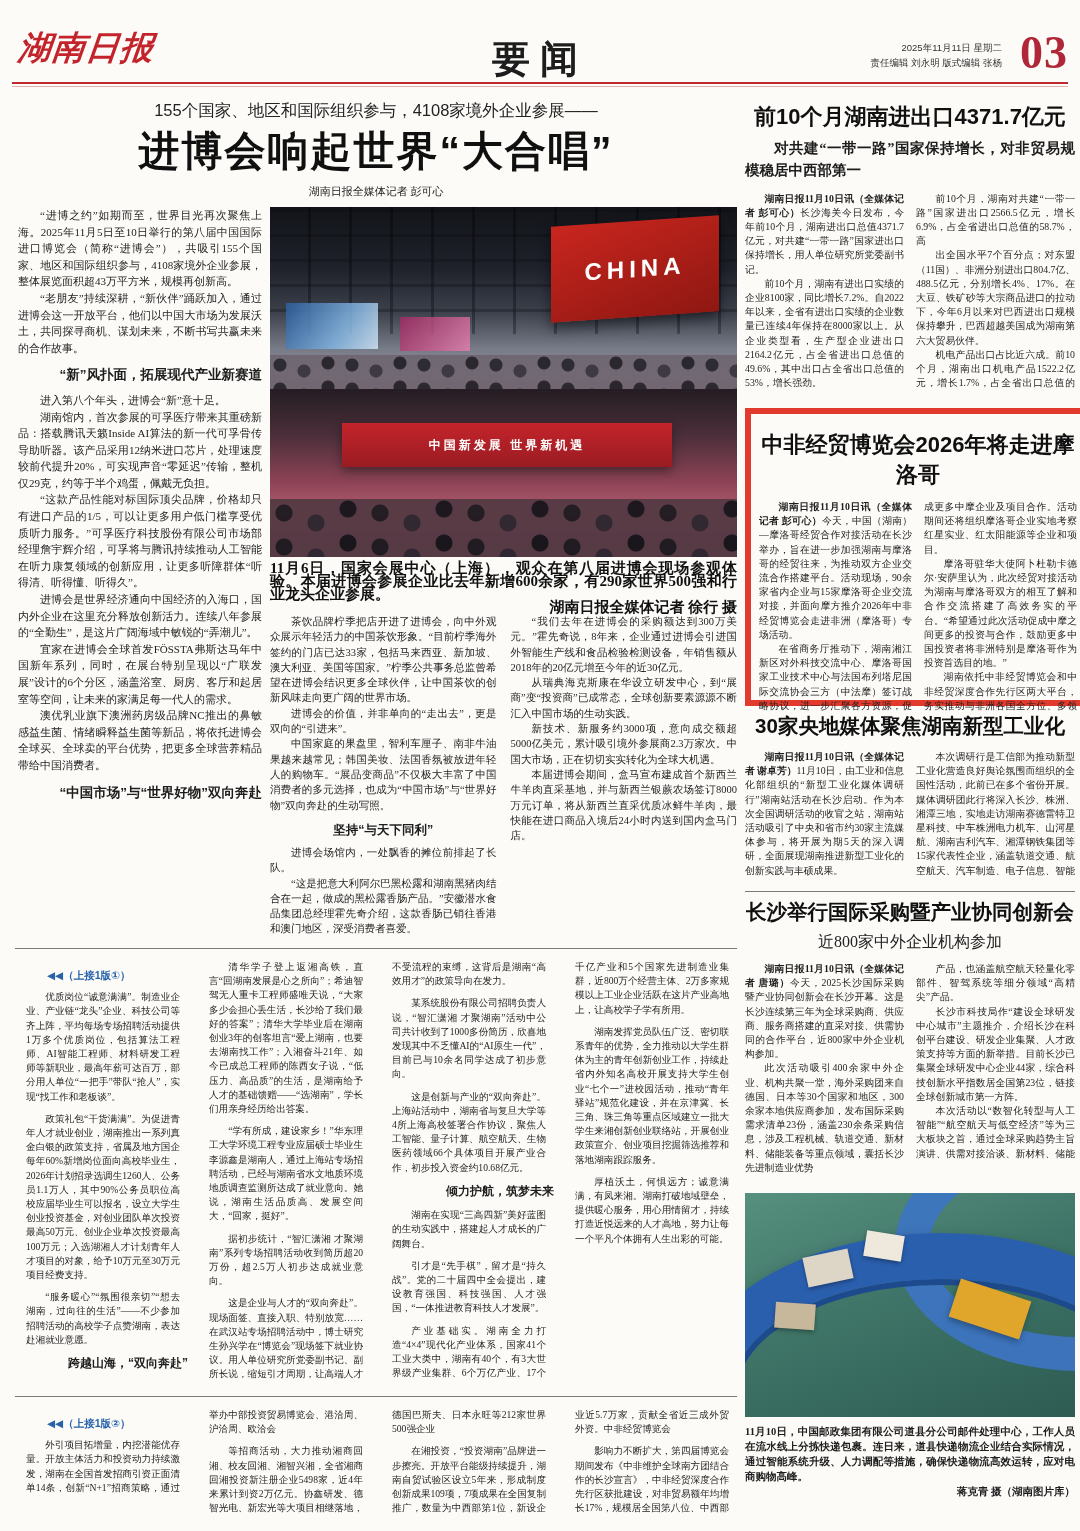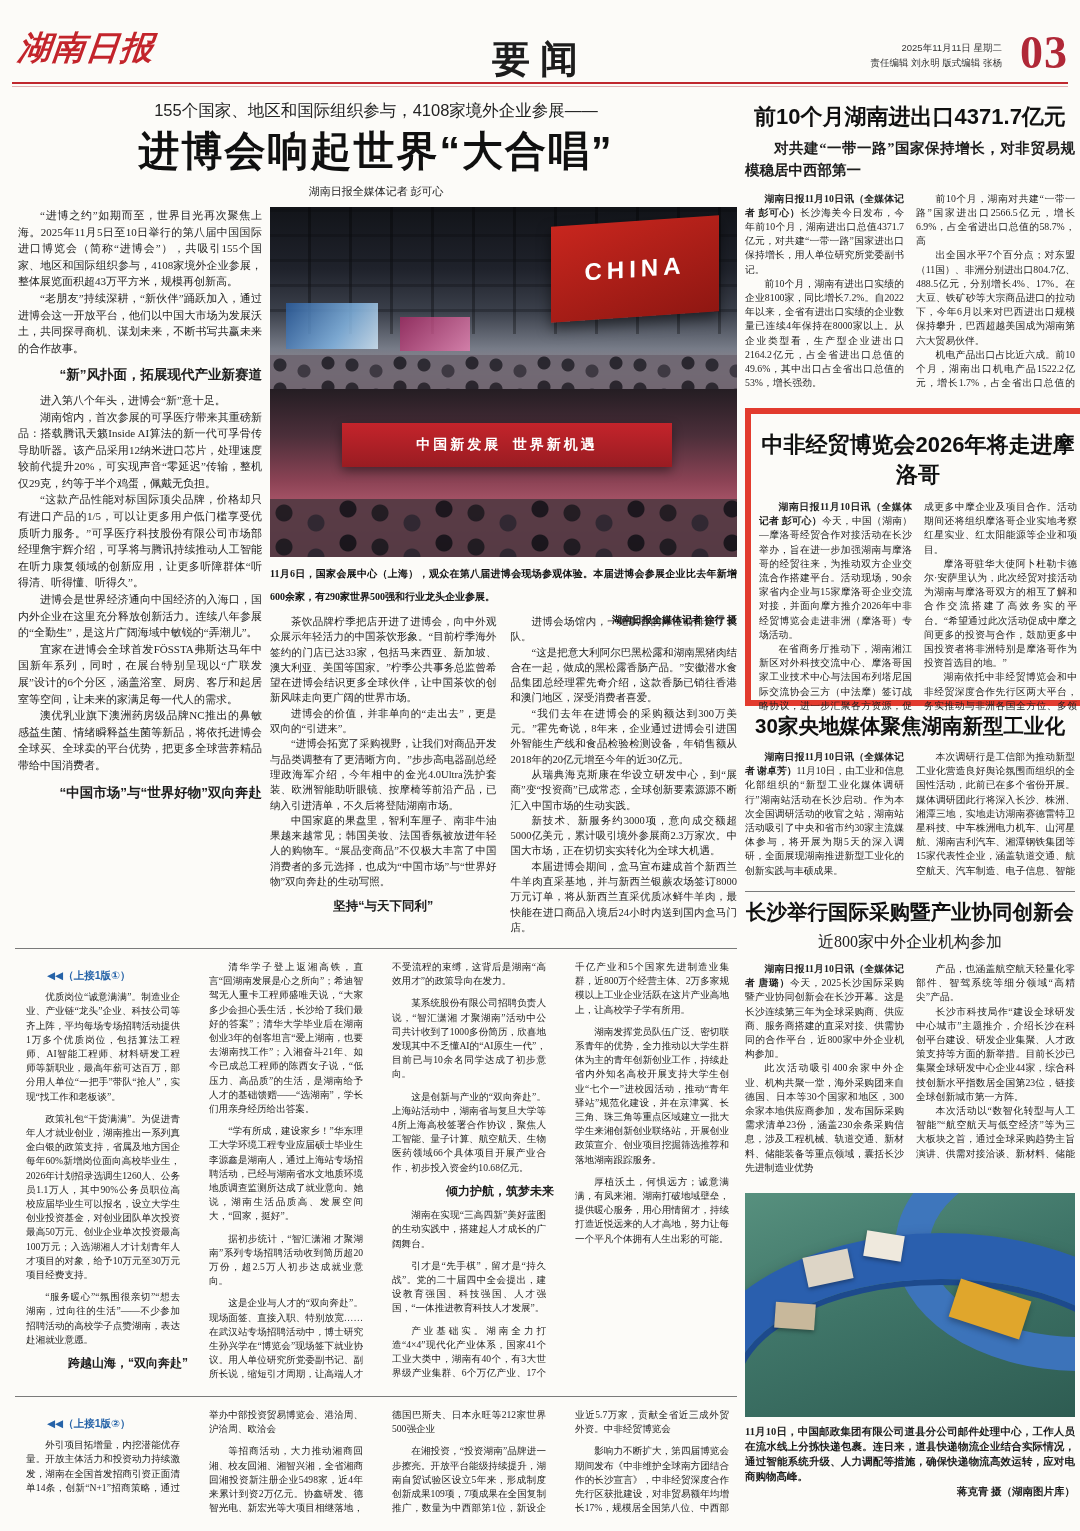--- a/index.html
+++ b/index.html
@@ -49,28 +49,28 @@
   .crowd-top{position:absolute;left:0;bottom:0;width:100%;height:34px;opacity:.9;
       background:radial-gradient(circle at 10px 10px,#24222a 6px,transparent 7px),
                  radial-gradient(circle at 34px 16px,#35313b 6px,transparent 7px),
                  radial-gradient(circle at 58px 8px,#201e26 6px,transparent 7px),#6e6671;
       background-size:72px 24px;}
   .photo-bot{position:absolute;left:0;top:182px;width:467px;height:168px;overflow:hidden;
       background:linear-gradient(180deg,#241d23 0%,#4c2f3a 28%,#8c4355 55%,#b05a6e 72%,#6b3f4b 100%);}
   .banner{position:absolute;left:72px;top:34px;width:330px;height:44px;
       background:linear-gradient(180deg,#c4242b,#991c22);display:flex;align-items:center;justify-content:center;
       box-shadow:0 4px 10px rgba(0,0,0,.4);}
-  .banner span{color:#fff;font-family:Liberation Mono, monospace;font-weight:bold;
-      font-size:14px;letter-spacing:3px;}
+  .banner span{color:#fff;font-family:Liberation Sans, sans-serif;font-weight:bold;
+      font-size:12px;letter-spacing:3px;}
   .crowd-bot{position:absolute;left:0;bottom:0;width:100%;height:58px;opacity:.95;
       background:radial-gradient(circle at 14px 14px,#1d1a20 8px,transparent 9px),
                  radial-gradient(circle at 46px 24px,#2c2630 8px,transparent 9px),
                  radial-gradient(circle at 78px 10px,#16141a 8px,transparent 9px),#553a44;
       background-size:96px 34px;}
-  .caption{left:270px;top:562px;width:467px;font-size:10px;line-height:23px;font-weight:bold;
+  .caption{left:270px;top:562px;width:467px;font-size:15px;line-height:13px;font-weight:bold;
       text-align:justify;color:#111;}
   .credit-line{text-align:right;font-weight:bold;}
   
   .hrule{height:1px;background:#7a7a7a;}
   .cont{font-size:9.6px;line-height:14.2px;column-gap:13px;column-fill:auto;overflow:hidden;}
   .cont p{margin:8px;text-indent:2em;text-align:justify;}
   .cont .sub{font-size:12px;text-indent:1em;margin:7px 0 5px;}
   .marker{color:#2663a8;font-weight:bold;font-family:"Liberation Sans","DejaVu Sans",sans-serif;
       font-size:10.5px;margin:0 0 4px;text-indent:0;}
   .cont1{left:18px;top:960px;width:719px;height:426px;column-count:4;}
@@ -164,21 +164,20 @@
   </div>
 
   <div class="abs caption">
     <span>11月6日，国家会展中心（上海），观众在第八届进博会现场参观体验。本届进博会参展企业比去年新增600余家，有290家世界500强和行业龙头企业参展。</span>
     <div class="credit-line">湖南日报全媒体记者 徐行 摄</div>
   </div>
 
   <div class="abs lowcols bodytext">
     <p>茶饮品牌柠季把店开进了进博会，向中外观众展示年轻活力的中国茶饮形象。“目前柠季海外签约的门店已达33家，包括马来西亚、新加坡、澳大利亚、美国等国家。”柠季公共事务总监曾希望在进博会结识更多全球伙伴，让中国茶饮的创新风味走向更广阔的世界市场。</p>
     <p>进博会的价值，并非单向的“走出去”，更是双向的“引进来”。</p>
-    <p>“进博会拓宽了采购视野，让我们对商品开发与品类调整有了更清晰方向。”步步高电器副总经理政海军介绍，今年相中的金光4.0Ultra洗护套装、欧洲智能助听眼镜、按摩椅等前沿产品，已纳入引进清单，不久后将登陆湖南市场。</p>
     <p>中国家庭的果盘里，智利车厘子、南非牛油果越来越常见；韩国美妆、法国香氛被放进年轻人的购物车。“展品变商品”不仅极大丰富了中国消费者的多元选择，也成为“中国市场”与“世界好物”双向奔赴的生动写照。</p>
     <div class="sub">坚持“与天下同利”</div>
     <p>进博会场馆内，一处飘香的摊位前排起了长队。</p>
     <p>“这是把意大利阿尔巴黑松露和湖南黑猪肉结合在一起，做成的黑松露香肠产品。”安徽潜水食品集团总经理霍先奇介绍，这款香肠已销往香港和澳门地区，深受消费者喜爱。</p>
     <p>“我们去年在进博会的采购额达到300万美元。”霍先奇说，8年来，企业通过进博会引进国外智能生产线和食品检验检测设备，年销售额从2018年的20亿元增至今年的近30亿元。</p>
     <p>从瑞典海克斯康在华设立研发中心，到“展商”变“投资商”已成常态，全球创新要素源源不断汇入中国市场的生动实践。</p>
     <p>新技术、新服务约3000项，意向成交额超5000亿美元，累计吸引境外参展商2.3万家次。中国大市场，正在切切实实转化为全球大机遇。</p>
     <p>本届进博会期间，盒马宣布建成首个新西兰牛羊肉直采基地，并与新西兰银蕨农场签订8000万元订单，将从新西兰直采优质冰鲜牛羊肉，最快能在进口商品入境后24小时内送到国内盒马门店。</p>
 
   </div>

